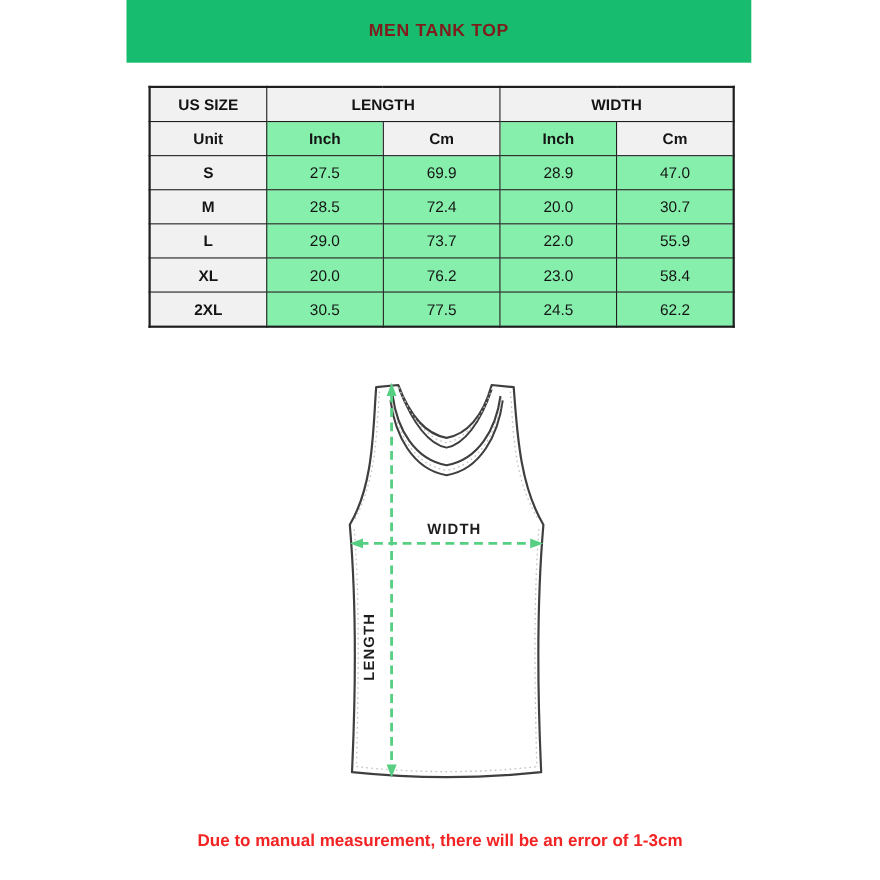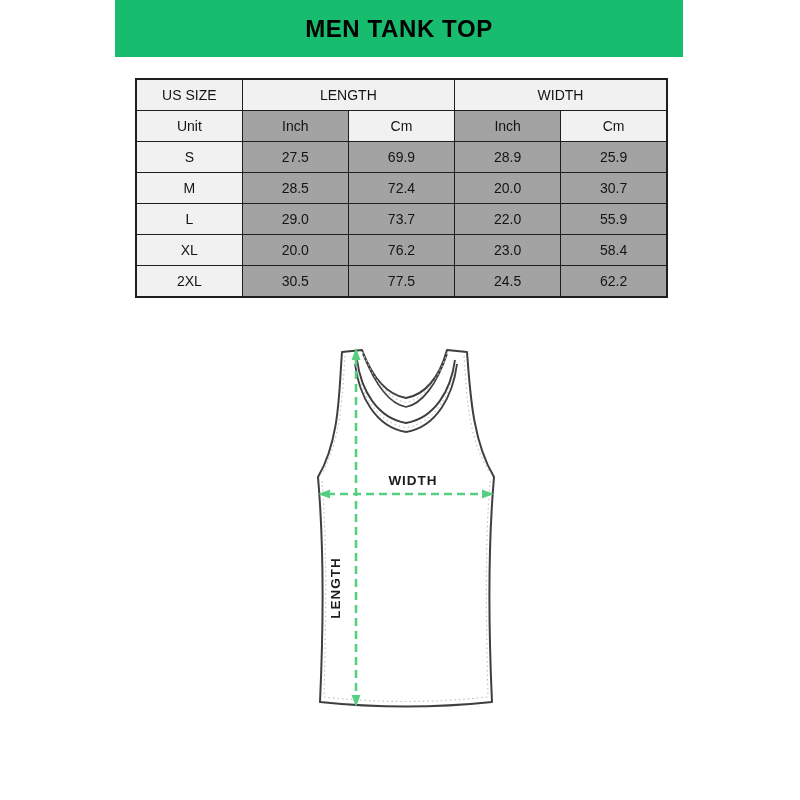--- a/index.html
+++ b/index.html
@@ -15,46 +15,46 @@
   
   .banner {
     position: absolute;
     left: 115px; top: 0;
     width: 568px; height: 57px;
     background: #17bc6e;
     display: flex; align-items: center; justify-content: center;
   }
   .banner h1 {
     margin: 0;
-    color: #000000;
-    font-size: 24px;
+    color: #7f1d1d;
+    font-size: 16px;
     font-weight: 700;
     letter-spacing: 0.6px;
   }
 
   
   table.size-table {
     position: absolute;
     left: 135px; top: 78px;
     width: 533px;
     border-collapse: collapse;
     table-layout: fixed;
     border: 2px solid #1e1e1e;
   }
   .size-table th, .size-table td {
     border: 1.5px solid #1e1e1e;
     height: 30px;
     text-align: center;
     vertical-align: middle;
     font-size: 14px;
     color: #141414;
-    background: #a3a3a3;
+    background: #86efac;
     padding: 0;
   }
-  .size-table th { font-weight: 400; }
+  .size-table th { font-weight: 700; }
   .size-table td { font-weight: 400; }
   .size-table .gray { background: #f1f1f1; }
 
   
   .diagram-svg {
     position: absolute;
     left: 256px; top: 335px;
     width: 300px; height: 390px;
   }
   .dim-label {
@@ -107,21 +107,21 @@
         <th>Inch</th>
         <th class="gray">Cm</th>
       </tr>
     </thead>
     <tbody>
       <tr>
         <th class="gray">S</th>
         <td>27.5</td>
         <td>69.9</td>
         <td>28.9</td>
-        <td>25.9</td>
+        <td>47.0</td>
       </tr>
       <tr>
         <th class="gray">M</th>
         <td>28.5</td>
         <td>72.4</td>
         <td>20.0</td>
         <td>30.7</td>
       </tr>
       <tr>
         <th class="gray">L</th>
@@ -177,14 +177,15 @@
     <polygon points="100,372 95.5,360 104.5,360" fill="#57cf82"></polygon>
 
     <line x1="71" y1="159" x2="229" y2="159" stroke="#57cf82" stroke-width="2.6" stroke-dasharray="8 5"></line>
     <polygon points="62,159 74,154.5 74,163.5" fill="#57cf82"></polygon>
     <polygon points="238,159 226,154.5 226,163.5" fill="#57cf82"></polygon>
 
     <text class="dim-label" x="157" y="150" text-anchor="middle">WIDTH</text>
     <text class="dim-label" x="84" y="253" text-anchor="middle" transform="rotate(-90 84 253)">LENGTH</text>
   </svg>
 
+  <p class="note">Due to manual measurement, there will be an error of 1-3cm</p>
 
 </div>
 
 </body></html>

